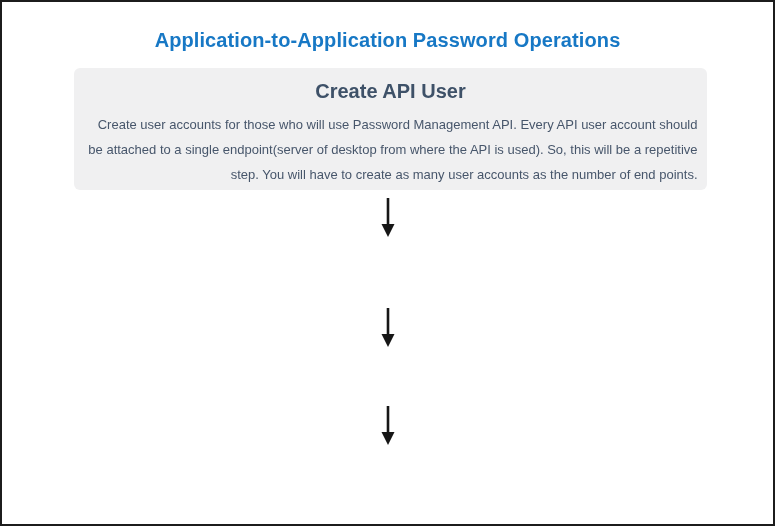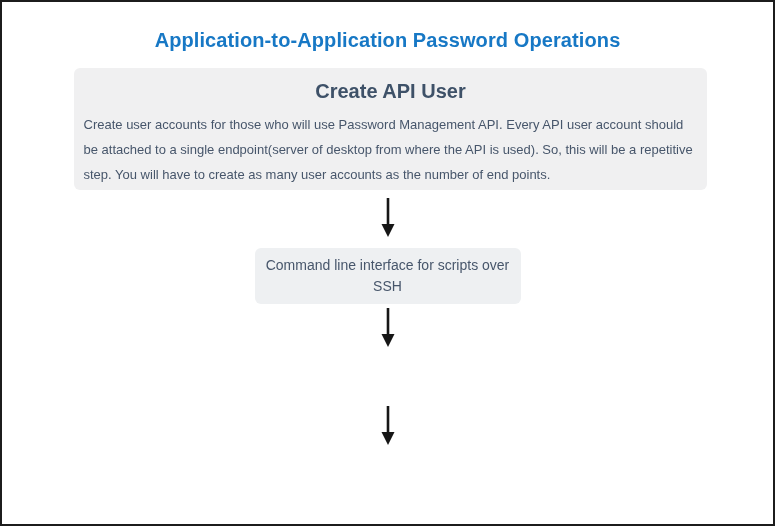--- a/index.html
+++ b/index.html
@@ -42,21 +42,21 @@
   .main-box-heading {
     padding-top: 12px;
     text-align: center;
     font-size: 20px;
     font-weight: 600;
     color: var(--heading, #3e5168);
   }
   .main-box-description {
     width: 614px;
     margin: 9px auto 0 auto;
-    text-align: left;
+    text-align: right;
     font-size: 13px;
     line-height: 25px;
     color: var(--body-text, #47566b);
   }
   .flow-arrow {
     position: absolute;
     left: 50%;
     transform: translateX(-50%);
     width: 16px;
     height: 40px;
@@ -94,23 +94,20 @@
     <div class="main-box-description">Create user accounts for those who will use Password Management API. Every API user account should be attached to a single endpoint(server of desktop from where the API is used). So, this will be a repetitive step. You will have to create as many user accounts as the number of end points.</div>
   </div>
 
   <div class="flow-arrow arrow-1">
     <svg width="16" height="40" viewBox="0 0 16 40" aria-hidden="true">
       <line x1="8" y1="1" x2="8" y2="29" stroke="#161616" stroke-width="2.6"></line>
       <polygon points="1.5,27 14.5,27 8,40" fill="#161616"></polygon>
     </svg>
   </div>
 
-  <div class="step-box step-1">
-    <span>Command line interface for scripts over SSH</span>
-  </div>
 
   <div class="flow-arrow arrow-2">
     <svg width="16" height="40" viewBox="0 0 16 40" aria-hidden="true">
       <line x1="8" y1="1" x2="8" y2="29" stroke="#161616" stroke-width="2.6"></line>
       <polygon points="1.5,27 14.5,27 8,40" fill="#161616"></polygon>
     </svg>
   </div>
 
 
   <div class="flow-arrow arrow-3">

